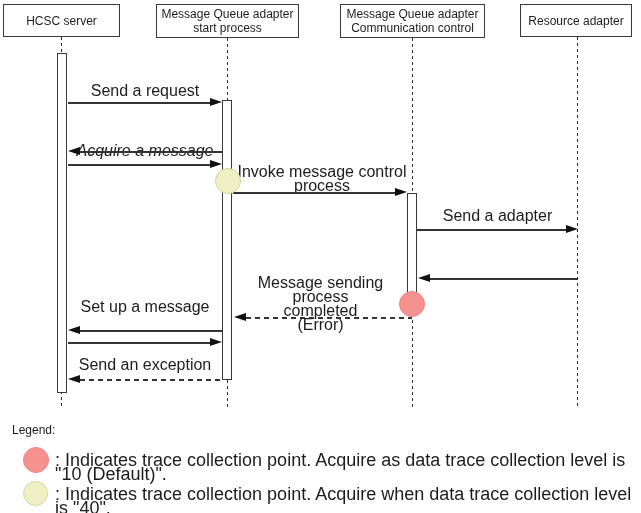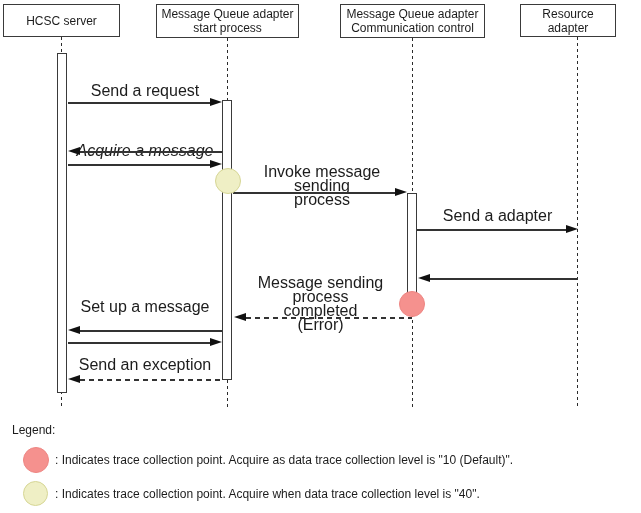--- a/index.html
+++ b/index.html
@@ -35,54 +35,54 @@
   
   .msg{
     position:absolute;font-size:16px;line-height:14px;text-align:center;white-space:pre-line;
   }
   
   .dot{position:absolute;border-radius:50%;box-sizing:border-box;}
   .dot.yellow{background:#efefc5;border:1px solid #d6d695;}
   .dot.pink{background:#f5918e;border:1px solid #ee8683;}
   
   .legend-title{position:absolute;font-size:12px;}
-  .legend-text{position:absolute;font-size:12px;line-height:14px;text-align:center;}
+  .legend-text{position:absolute;font-size:18px;line-height:14px;}
 </style>
 </head>
 <body>
 
 <div class="canvas">
 
   <div class="actor" style="left:3px;top:4px;width:117px;height:33px;">HCSC server</div>
   <div class="actor" style="left:156px;top:4px;width:143px;height:34px;">Message Queue adapter
 start process</div>
   <div class="actor" style="left:340px;top:4px;width:145px;height:34px;">Message Queue adapter
 Communication control</div>
-  <div class="actor" style="left:520px;top:4px;width:96px;height:33px;">Resource adapter</div>
+  <div class="actor" style="left:520px;top:4px;width:112px;height:33px;">Resource adapter</div>
 
   <div class="lifeline" style="left:61px;top:37px;height:371px;"></div>
   <div class="lifeline" style="left:227px;top:38px;height:370px;"></div>
   <div class="lifeline" style="left:412px;top:38px;height:370px;"></div>
   <div class="lifeline" style="left:577px;top:37px;height:371px;"></div>
 
   <div class="bar" style="left:57px;top:53px;width:10px;height:340px;"></div>
   <div class="bar" style="left:222px;top:100px;width:10px;height:280px;"></div>
   <div class="bar" style="left:407px;top:193px;width:10px;height:107px;"></div>
 
   <div class="msg" style="left:68px;top:84px;width:154px;">Send a request</div>
   <div class="hline" style="left:68px;top:102px;width:142px;"></div>
   <div class="ah r" style="left:210px;top:98px;"></div>
 
   <div class="msg" style="left:68px;top:144px;width:154px;font-style:italic;">Acquire a message</div>
   <div class="hline" style="left:80px;top:151px;width:142px;"></div>
   <div class="ah l" style="left:68px;top:147px;"></div>
   <div class="hline" style="left:68px;top:164px;width:142px;"></div>
   <div class="ah r" style="left:210px;top:160px;"></div>
 
-  <div class="msg" style="left:236px;top:165px;width:172px;">Invoke message sending
+  <div class="msg" style="left:236px;top:165px;width:172px;">Invoke message control
 process</div>
   <div class="hline" style="left:233px;top:192px;width:162px;"></div>
   <div class="ah r" style="left:395px;top:188px;"></div>
 
   <div class="msg" style="left:417px;top:209px;width:161px;">Send a adapter</div>
   <div class="hline" style="left:417px;top:229px;width:149px;"></div>
   <div class="ah r" style="left:566px;top:225px;"></div>
 
   <div class="hline" style="left:430px;top:278px;width:148px;"></div>
   <div class="ah l" style="left:418px;top:274px;"></div>

